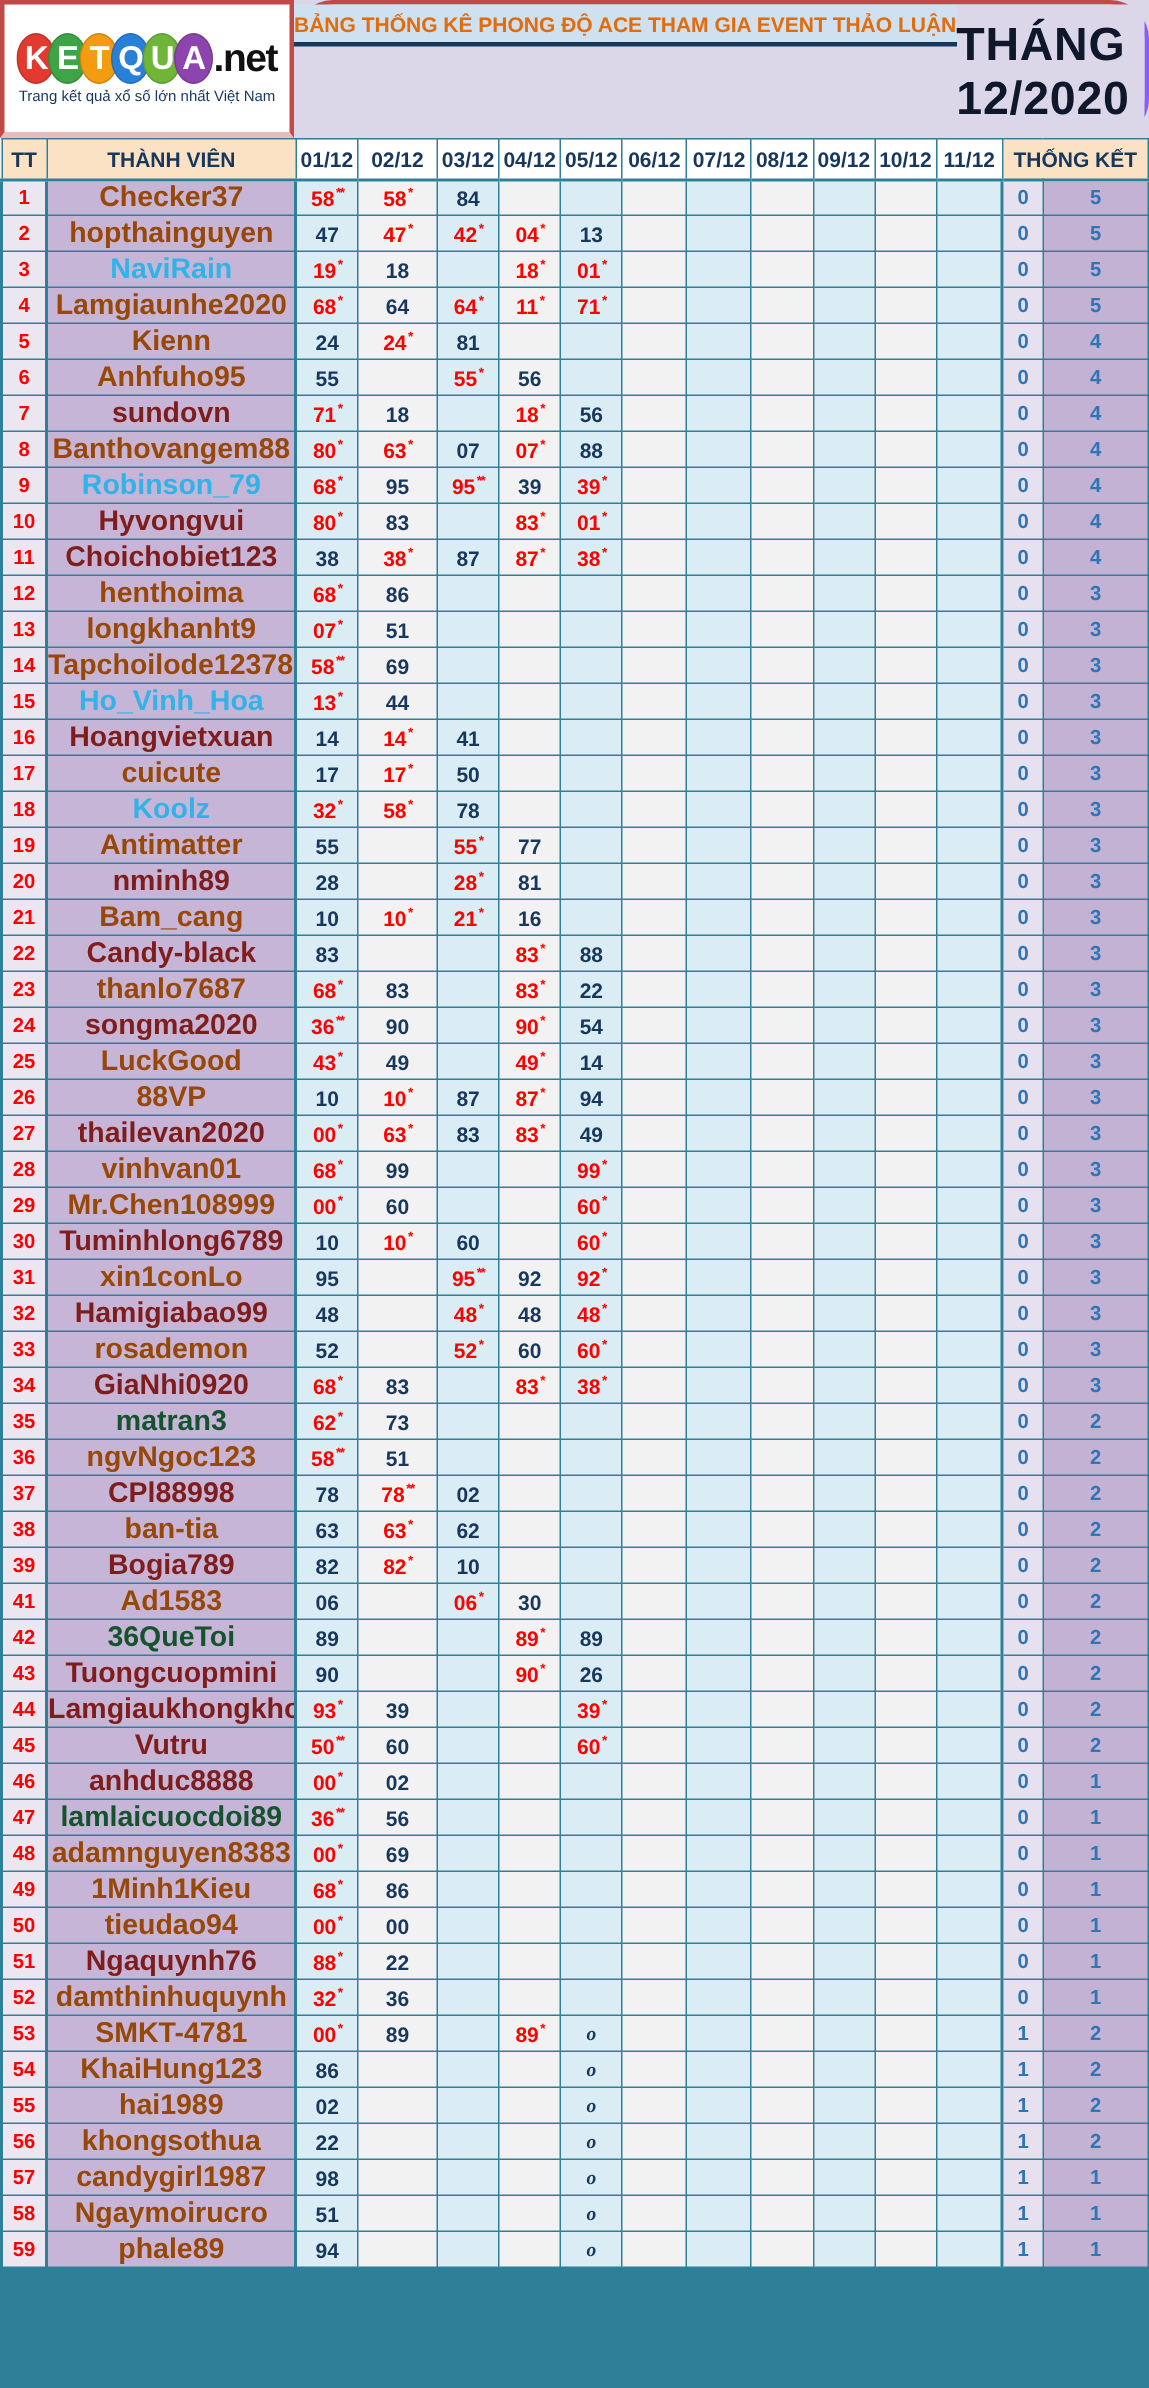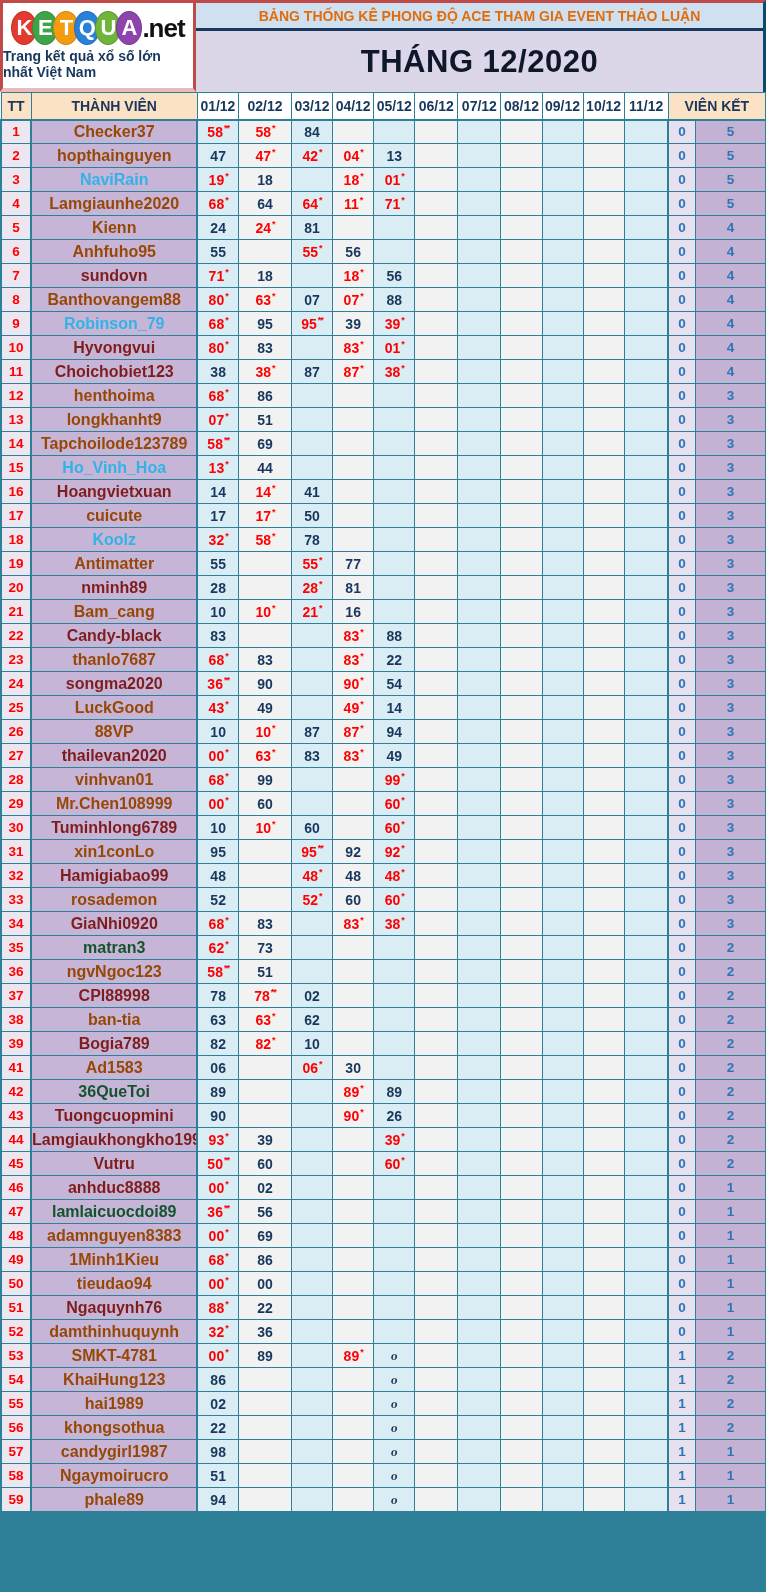--- a/index.html
+++ b/index.html
@@ -15,43 +15,43 @@
   }
   .logo-row { display:flex; align-items:center; }
   .logo-oval {
     display:inline-flex; align-items:center; justify-content:center;
     width:26px; height:34px; border-radius:50%;
     color:#fff; font-weight:bold; font-size:22px; margin-left:-5px;
     border:1px solid rgba(0,0,0,.15);
   }
   .logo-oval:first-child { margin-left:0; }
   .logo-net { font-size:26px; font-weight:bold; color:#111; letter-spacing:-1px; }
-  .logo-tagline { font-size:14px; font-weight:bold; color:#17375d; }
-
-  .header-right { flex:1; display:flex; flex-direction:column; border-top:3px solid #bf4a47; border-right:3px solid #0c4a6e; }
+  .logo-tagline { font-size:10px; font-weight:normal; color:#17375d; }
+
+  .header-right { flex:1; display:flex; flex-direction:row; border-top:3px solid #bf4a47; border-right:3px solid #8b5cf6;border-radius:26px; }
   .title-band {
     height:28px; background:#cfe0f1; border-bottom:3px solid #17375d;
     display:flex; align-items:center; justify-content:center;
     color:#e36c0a; font-weight:bold; font-size:14px;
   }
   .month-band {
     flex:1; background:#dcd6e9;
     display:flex; align-items:center; justify-content:center;
     color:#0f172a; font-weight:bold; font-size:31px; letter-spacing:.5px;
   }
 
   
   table { border-collapse:collapse; table-layout:fixed; width:766px; background:#f2f2f2; }
   th, td { border:1px solid #2e8099; overflow:hidden; white-space:nowrap; text-align:center; }
   thead th { height:27px; background:#ffffff; color:#17375d; font-size:14px; font-weight:bold; border-bottom:2px solid #2e8099; }
   th.peach { background:#fbe2c5; }
   tbody td { height:24px; font-weight:bold; font-size:13.5px; }
 
   td.tt  { background:#ece6f1; color:#ff0000; border-left:2px solid #2e8099; border-right:2px solid #2e8099; }
-  td.name{ background:#c6b5d6; font-size:16px; border-right:2px solid #2e8099;text-align:center; }
+  td.name{ background:#c6b5d6; font-size:19px; border-right:2px solid #2e8099;text-align:center; }
   td.val { color:#17375d; font-size:14px; }
   td.c0 { background:#daecf4; }
   td.c1 { background:#f2f2f2; }
   td.t1 { background:#e6e0ef; color:#2e75b6; border-left:2px solid #2e8099; }
   td.t2 { background:#c3b2d4; color:#2e75b6; }
 
   .red { color:#ff0000; }
   .oval-o { font-style:italic; font-family:"Liberation Serif", serif; font-size:13px; }
   sup.star { color:#ff0000; font-size:9px; letter-spacing:-1px; line-height:0; vertical-align:super; margin-left:1px; }
 
@@ -112,21 +112,21 @@
           <th>02/12</th>
           <th>03/12</th>
           <th>04/12</th>
           <th>05/12</th>
           <th>06/12</th>
           <th>07/12</th>
           <th>08/12</th>
           <th>09/12</th>
           <th>10/12</th>
           <th>11/12</th>
-          <th class="peach" colspan="2" id="total-header">VIÊN KẾT</th>
+          <th class="peach" colspan="2" id="total-header">THỐNG KẾT</th>
       </tr>
     </thead>
     <tbody>
         <tr>
           <td class="tt">1</td>
           <td class="name nm-brown">Checker37</td>
           <td class="val c0"><span class="red">58</span><sup class="star">**</sup></td>
           <td class="val c1"><span class="red">58</span><sup class="star">*</sup></td>
           <td class="val c0"><span>84</span></td>
           <td class="val c1"></td>

